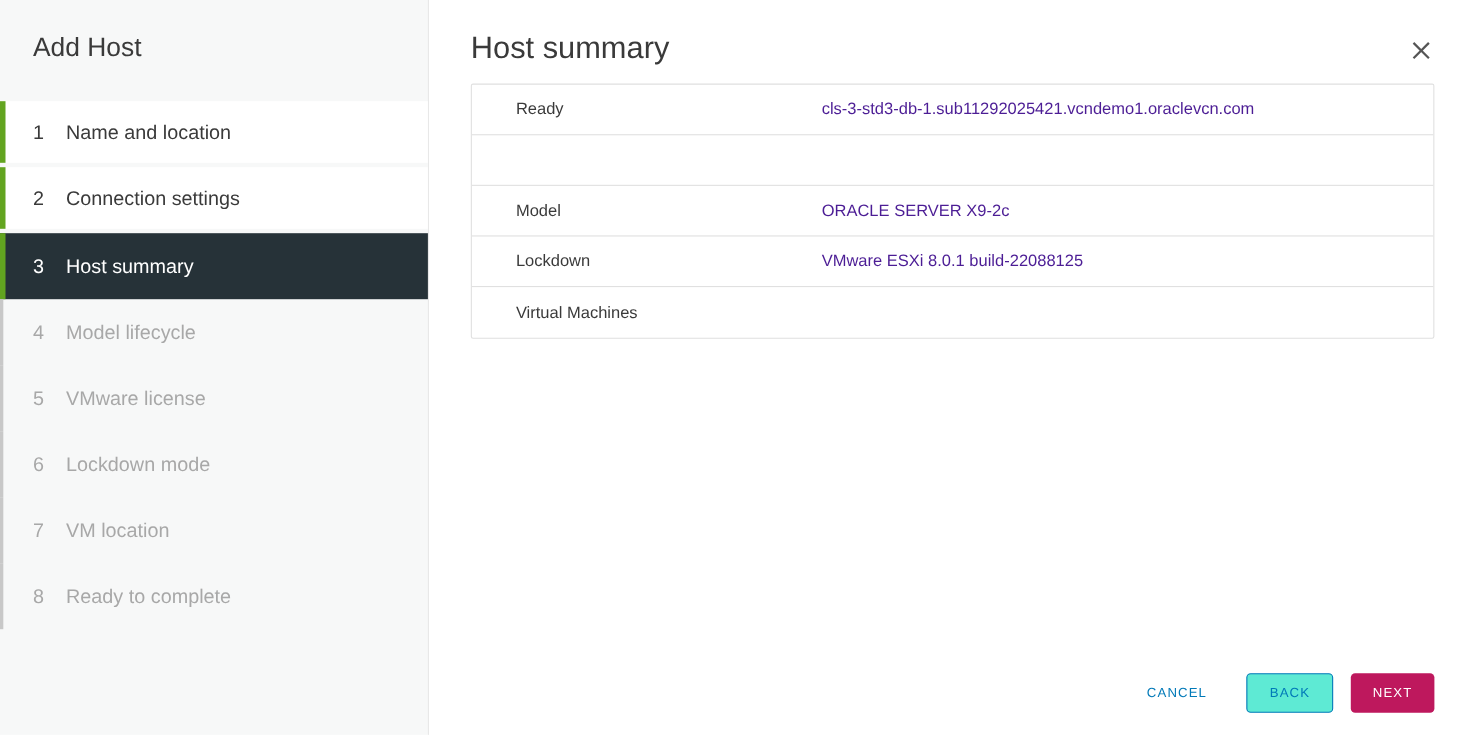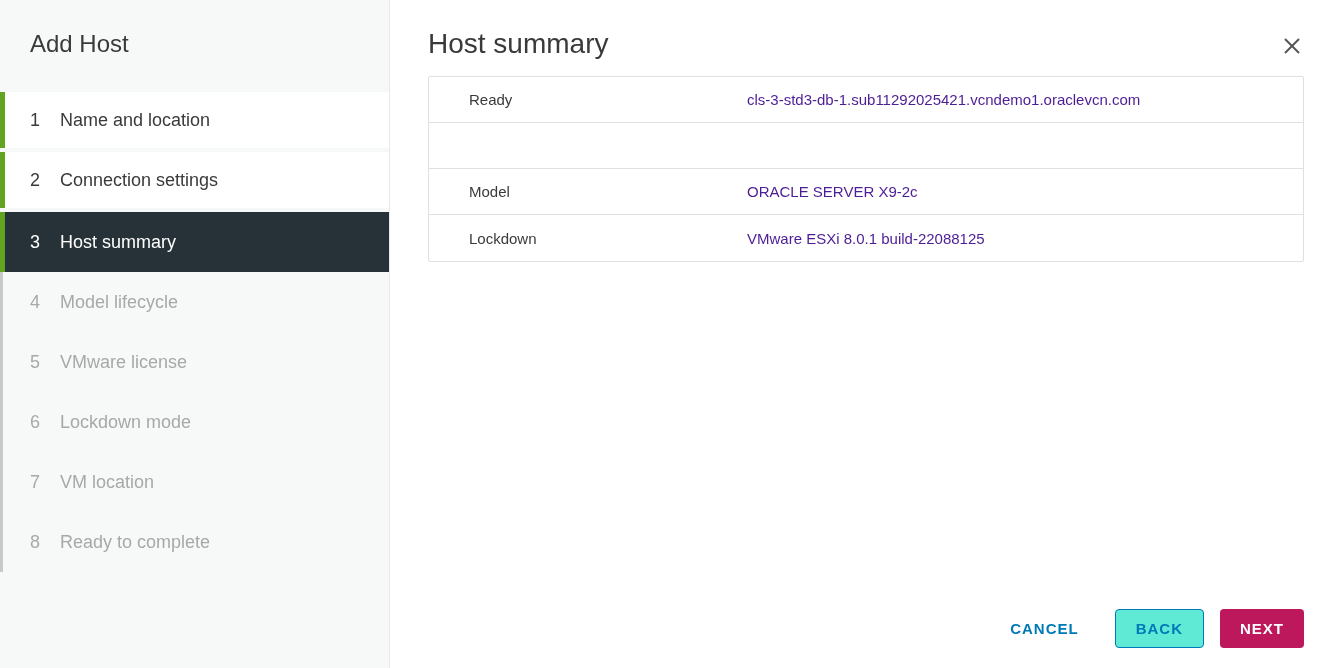--- a/index.html
+++ b/index.html
@@ -155,22 +155,22 @@
       color: #4c1d95;
     }
     .footer {
       margin-top: auto;
       display: flex;
       justify-content: flex-end;
       gap: 16px;
       padding-top: 20px;
     }
     .btn {
-      font-size: 15px;
-      font-weight: 700;
+      font-size: 12px;
+      font-weight: 400;
       letter-spacing: 1px;
       padding: 10px 20px;
       border-radius: 4px;
       cursor: pointer;
       border: none;
       text-transform: uppercase;
     }
     .btn-cancel {
       background: transparent;
       color: #0079b8;
@@ -246,20 +246,24 @@
       <div class="summary-row">
       </div>
       <div class="summary-row">
         <div class="summary-label">Model</div>
         <div class="summary-value">ORACLE SERVER X9-2c</div>
       </div>
       <div class="summary-row">
         <div class="summary-label">Lockdown</div>
         <div class="summary-value">VMware ESXi 8.0.1 build-22088125</div>
       </div>
+      <div class="summary-row">
+        <div class="summary-label">Virtual Machines</div>
+        <div class="summary-value"></div>
+      </div>
     </div>
 
     <div class="footer">
       <button class="btn btn-cancel">CANCEL</button>
       <button class="btn btn-back">BACK</button>
       <button class="btn btn-next">NEXT</button>
     </div>
   </main>
 </div>
 

